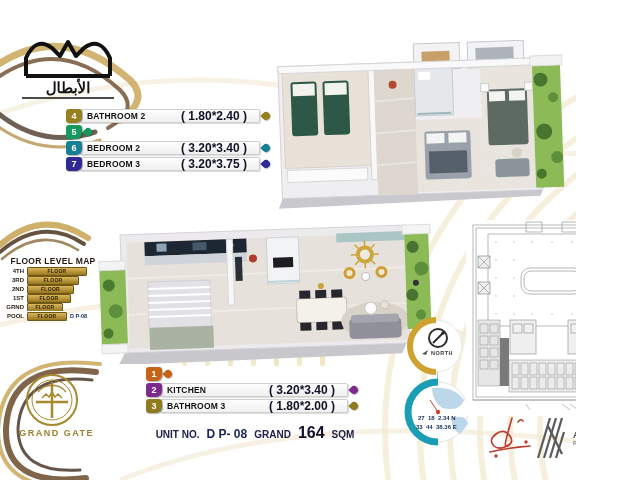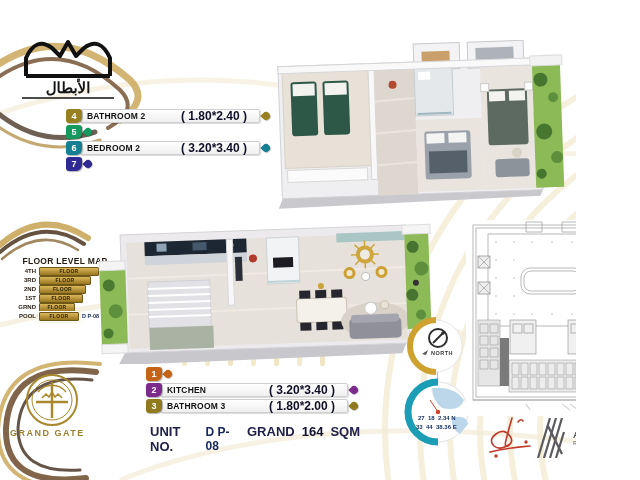--- a/index.html
+++ b/index.html
@@ -27,27 +27,27 @@
   .flm-row{display:flex;align-items:center;height:8px;margin-top:1px;}
   .flm-label{width:24px;text-align:right;font-size:6px;font-weight:bold;color:#241a10;margin-right:3px;}
   .flm-bar{height:7px;background:linear-gradient(#dcb75a,#97761f);border:1px solid #6e5717;
            border-radius:1px;display:flex;align-items:center;justify-content:center;}
   .flm-bar span{font-size:5px;font-weight:bold;color:#2e2408;letter-spacing:.3px;}
   .flm-tag{font-size:5.5px;font-weight:bold;color:#15265c;margin-left:3px;}
   .flm-current .flm-bar{box-shadow:0 0 0 1px #fff,0 0 3px #c9a33c;}
 
   
   .unit-line{display:flex;align-items:baseline;gap:7px;justify-content:center;}
-  .u-small{font-size:13px;font-weight:bold;color:#20204a;}
+  .u-small{font-size:10px;font-weight:bold;color:#20204a;}
   .u-big{font-size:12px;font-weight:bold;color:#17255a;}
-  .u-num{font-size:13px;font-weight:bold;color:#101030;}
+  .u-num{font-size:16px;font-weight:bold;color:#101030;}
 
   
   .arabic{font-size:15px;font-weight:bold;color:#141414;text-align:center;line-height:1;}
-  .gg-text{font-size:9px;font-weight:bold;color:#9c7f2c;letter-spacing:1.5px;text-align:left;}
+  .gg-text{font-size:9px;font-weight:bold;color:#9c7f2c;letter-spacing:1.5px;text-align:right;}
   .ah-title{font-size:9px;font-weight:bold;color:#4a4a4f;letter-spacing:1px;}
   .ah-sub{font-size:5.5px;font-weight:bold;color:#8a8a90;letter-spacing:.5px;}
   .coords{font-size:6px;font-weight:bold;color:#16305e;white-space:pre;line-height:1.5;}
   .north-label{font-size:5.5px;font-weight:bold;color:#3a3a3a;letter-spacing:.5px;}
 </style>
 </head>
 <body>
 
 <div id="stage">
 
@@ -125,20 +125,24 @@
     <div class="leg-row">
       <span class="leg-badge" style="background: rgb(23, 127, 147);">6</span>
       <span class="leg-bar">
           <span class="leg-name">BEDROOM  2</span>
           <span class="leg-dims">( 3.20*3.40 )</span>
         </span>
       <span class="leg-arrow" style="background: rgb(23, 127, 147);"></span>
     </div>
     <div class="leg-row">
       <span class="leg-badge" style="background: rgb(47, 42, 147);">7</span>
+      <span class="leg-bar">
+          <span class="leg-name">BEDROOM  3</span>
+          <span class="leg-dims">( 3.20*3.75 )</span>
+        </span>
       <span class="leg-arrow" style="background: rgb(47, 42, 147);"></span>
     </div>
   </div>
 
   <svg class="abs" style="left:266px;top:40px;" width="300" height="172" viewBox="0 0 300 172">
     <g transform="rotate(-2 150 86)">
       <polygon points="16,150 278,146 272,160 10,164" fill="#c9c8cd"></polygon>
       <rect x="14" y="22" width="260" height="132" fill="#efeef0" stroke="#d2d1d5"></rect>
 
       <rect x="150" y="4" width="46" height="26" fill="#f3f3f5" stroke="#c9c9cd"></rect>
@@ -185,21 +189,21 @@
       <rect x="268" y="26" width="28" height="126" fill="#8cba57"></rect>
       <rect x="266" y="20" width="32" height="10" fill="#f2f2f2" stroke="#ddd"></rect>
       <circle cx="276" cy="44" r="7" fill="#47762e"></circle>
       <circle cx="288" cy="62" r="5" fill="#5d8f3c"></circle>
       <circle cx="278" cy="96" r="8" fill="#47762e"></circle>
       <circle cx="290" cy="122" r="6" fill="#5d8f3c"></circle>
       <circle cx="274" cy="138" r="5" fill="#47762e"></circle>
     </g>
   </svg>
 
-  <div class="abs" style="left:12px;top:256px;width:106px;">
+  <div class="abs" style="left:0;top:256px;width:106px;">
     <div class="flm-title">FLOOR LEVEL MAP</div>
     <div class="flm-row">
       <span class="flm-label">4TH</span>
       <span class="flm-bar" style="width:58px;">
           <span>FLOOR</span>
         </span>
     </div>
     <div class="flm-row">
       <span class="flm-label">3RD</span>
       <span class="flm-bar" style="width:50px;">

